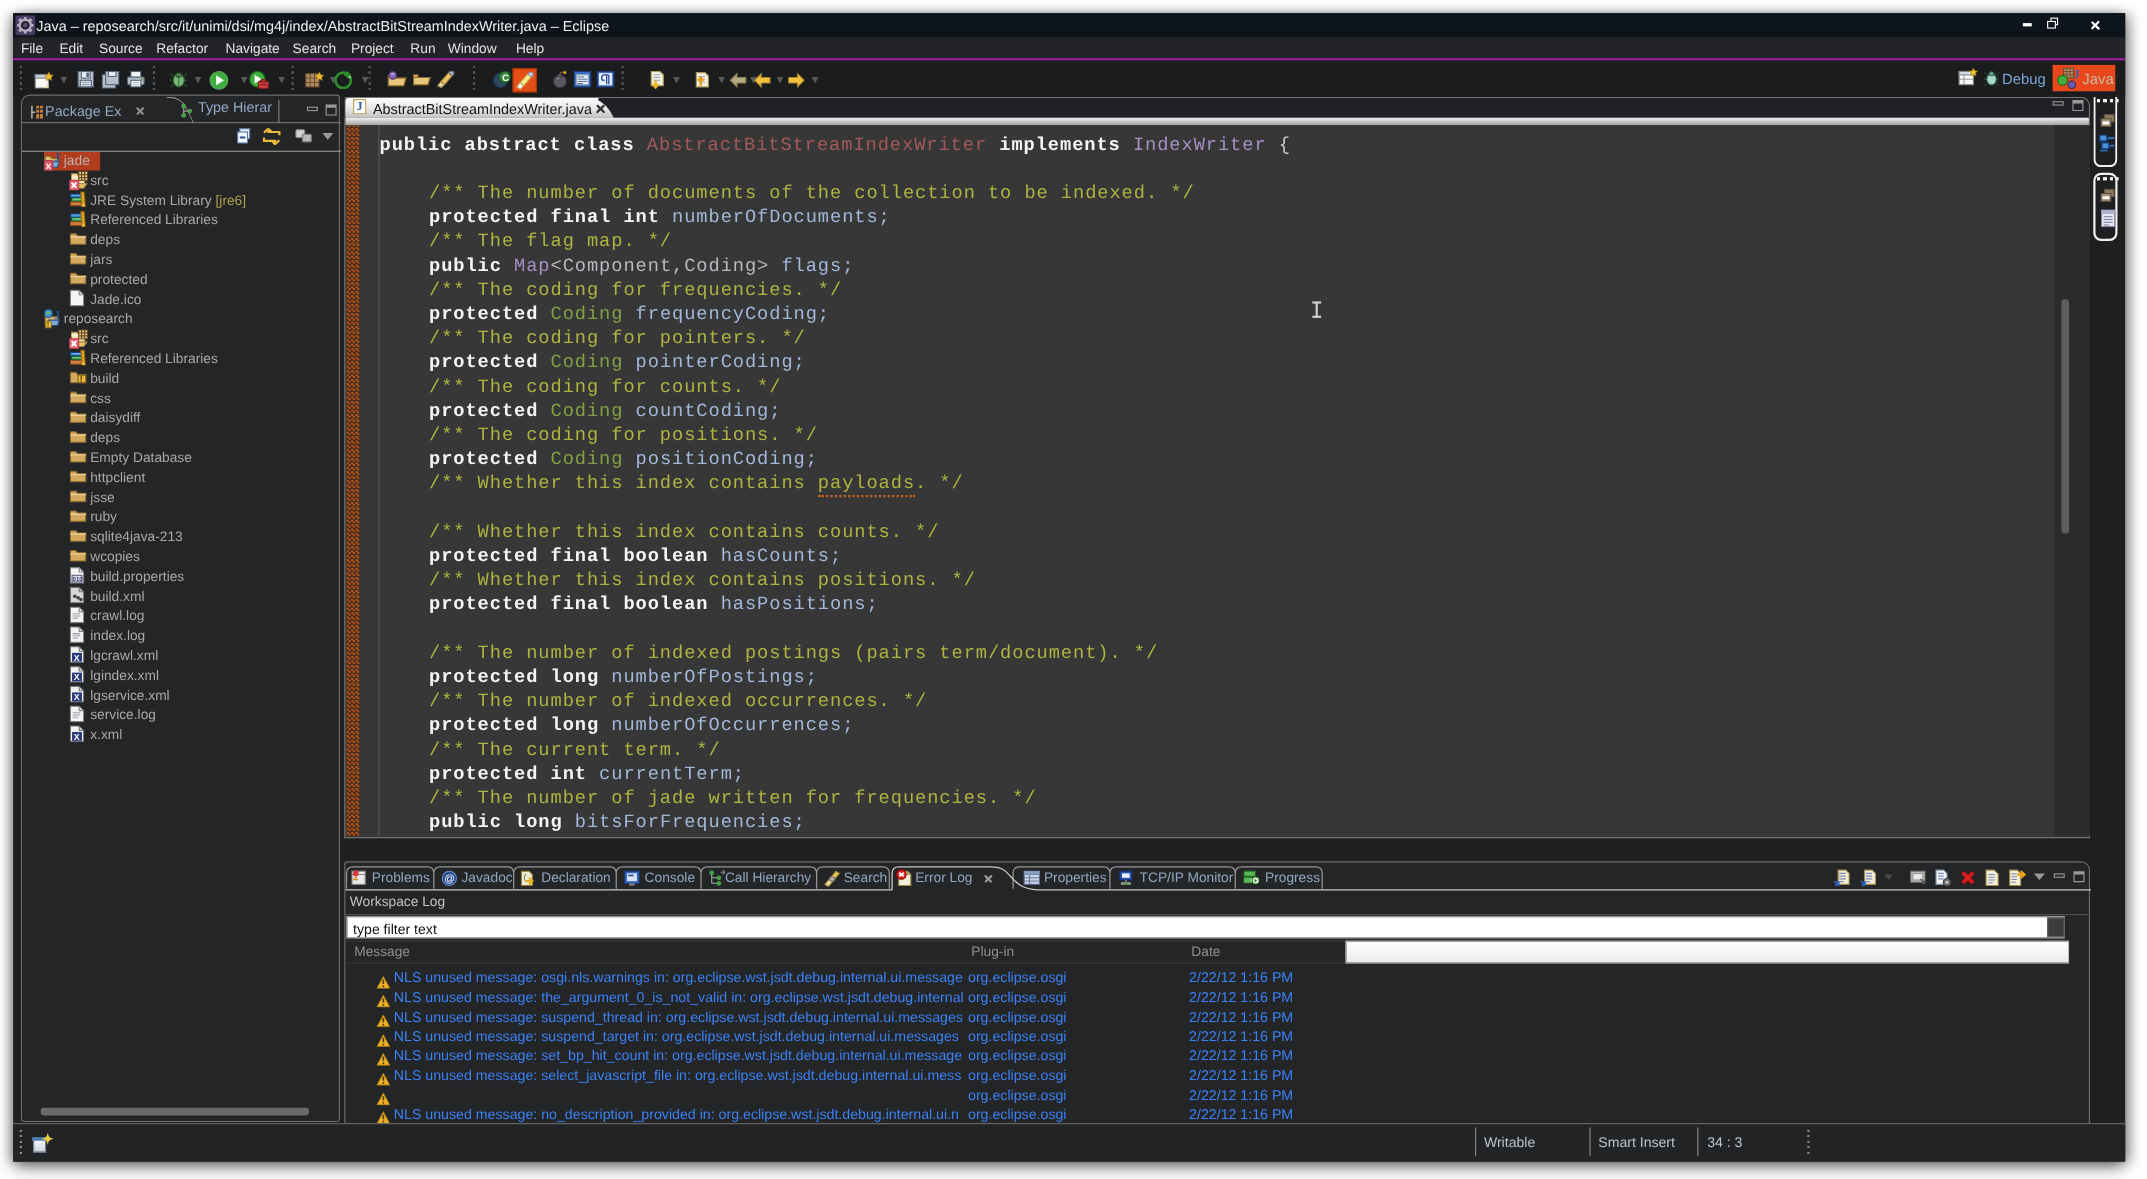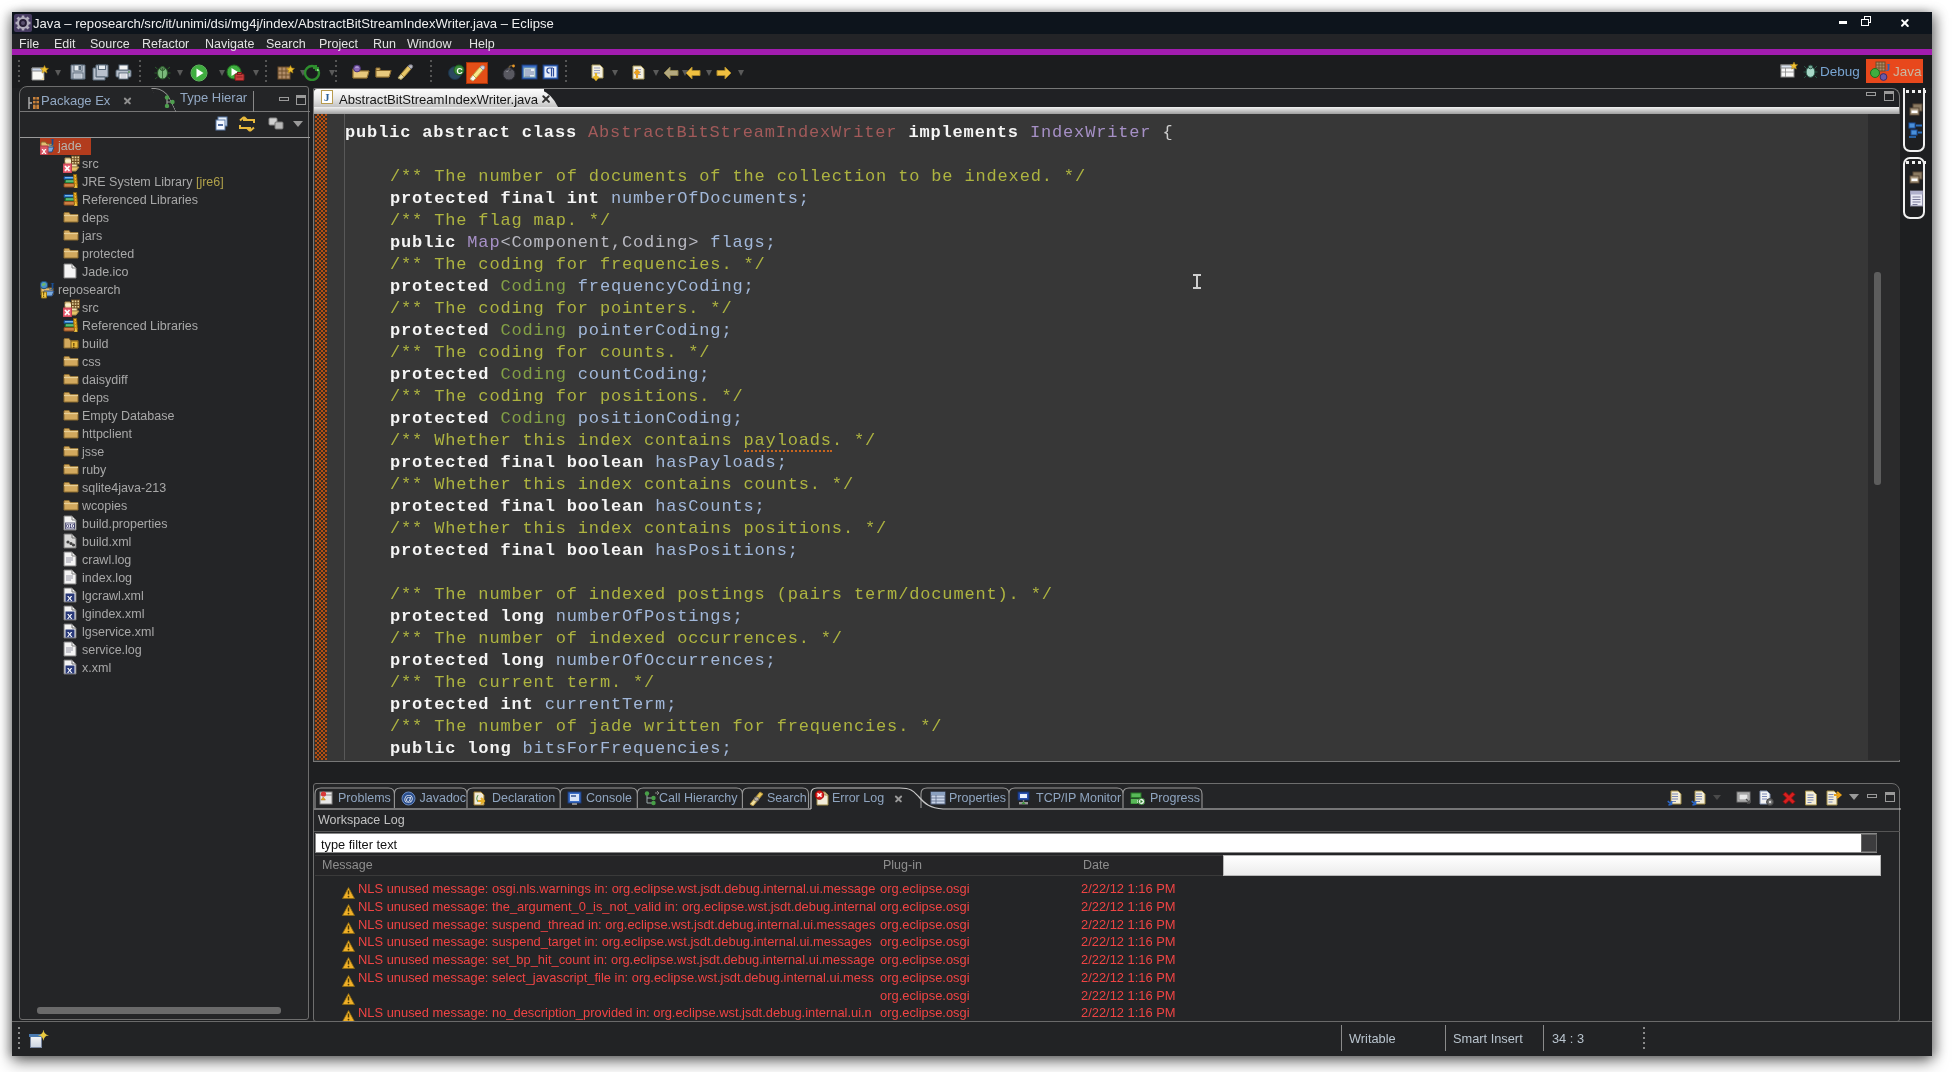--- a/index.html
+++ b/index.html
@@ -5,21 +5,21 @@
 html,body{margin:0;padding:0;width:1952px;height:1072px;background:#fff;overflow:hidden;}
 *{box-sizing:border-box;}
 body{font-family:"Liberation Sans",sans-serif;}
 .ab{position:absolute;}
 #win{position:absolute;left:12px;top:12px;width:1920px;height:1044px;background:#1e1f21;
 box-shadow:0 6px 14px rgba(0,0,0,.5),6px 0 10px rgba(0,0,0,.22),-4px 0 8px rgba(0,0,0,.18);}
 
 #titlebar{position:absolute;left:0;top:0;width:100%;height:22px;background:#0d141c;color:#e9e9e9;}
 #titletxt{position:absolute;left:21px;top:3.5px;font-size:13.1px;color:#efefef;}
 
-#menubar{position:absolute;left:0;top:22px;width:100%;height:21px;background:#232427;border-bottom:6px solid #a21caf;}
+#menubar{position:absolute;left:0;top:22px;width:100%;height:21px;background:#232427;border-bottom:2px solid #a21caf;}
 #menubar span{position:absolute;top:2.5px;font-size:12.5px;color:#e2e2e2;}
 
 #toolbar{position:absolute;left:0;top:43px;width:100%;height:33px;background:#1b1c1e;}
 .vsep{position:absolute;top:5px;width:2px;height:22px;background-image:repeating-linear-gradient(#555 0 2px,transparent 2px 5px);}
 .ticon{position:absolute;top:5px;width:22px;height:22px;}
 
 .panel{position:absolute;background:#242527;border:1px solid #6e6e6e;}
 .tabtxt{font-size:13px;color:#93a9c4;}
 
 .trow{position:absolute;height:18px;font-size:12.5px;color:#a8a8a8;white-space:nowrap;}
@@ -30,21 +30,21 @@
 .k{color:#f5f5f5;font-weight:bold;}
 .c{color:#aeb440;}
 .r{color:#a25a5a;}
 .p{color:#a690c6;}
 .g{color:#83a045;}
 .v{color:#a2b8da;}
 .w{color:#cccccc;}
 .btxt{position:absolute;top:7px;font-size:12.5px;color:#8fa5c0;white-space:nowrap;}
 .bicn{position:absolute;top:7px;width:15px;height:15px;}
 
-.erow{position:absolute;height:18px;font-size:12.9px;color:#ef4444;white-space:nowrap;overflow:hidden;}
+.erow{position:absolute;height:18px;font-size:12.9px;color:#3b82f6;white-space:nowrap;overflow:hidden;}
 .warnic{position:absolute;width:12px;height:11px;}
 .warnic svg{display:block;}
 
 #status{position:absolute;left:0;top:1009px;width:100%;height:35px;background:#222325;border-top:1px solid #6a6a6a;}
 .sbsep{position:absolute;top:3px;width:1px;height:26px;background:#8a8a8a;}
 .sbtxt{position:absolute;top:9px;font-size:12.8px;color:#b9c4ce;}
 .xb{position:absolute;border-radius:1px;}
 .dotv{background-image:repeating-linear-gradient(#8a8a8a 0 2px,transparent 2px 5px);}
 </style>
 </head>
@@ -555,21 +555,20 @@
 <div class="cl" style="left:34px;top:110px;padding-left:45px;"><span class="k">public </span><span class="p">Map</span><span style="color:#b9b9c2;">&lt;Component,Coding&gt;</span> <span class="v">flags;</span></div>
 <div class="cl" style="left:34px;top:132px;padding-left:45px;"><span class="c">/** The coding for frequencies. */</span></div>
 <div class="cl" style="left:34px;top:154px;padding-left:45px;"><span class="k">protected </span><span class="g">Coding</span> <span class="v">frequencyCoding;</span></div>
 <div class="cl" style="left:34px;top:176px;padding-left:45px;"><span class="c">/** The coding for pointers. */</span></div>
 <div class="cl" style="left:34px;top:198px;padding-left:45px;"><span class="k">protected </span><span class="g">Coding</span> <span class="v">pointerCoding;</span></div>
 <div class="cl" style="left:34px;top:220px;padding-left:45px;"><span class="c">/** The coding for counts. */</span></div>
 <div class="cl" style="left:34px;top:242px;padding-left:45px;"><span class="k">protected </span><span class="g">Coding</span> <span class="v">countCoding;</span></div>
 <div class="cl" style="left:34px;top:264px;padding-left:45px;"><span class="c">/** The coding for positions. */</span></div>
 <div class="cl" style="left:34px;top:286px;padding-left:45px;"><span class="k">protected </span><span class="g">Coding</span> <span class="v">positionCoding;</span></div>
 <div class="cl" style="left:34px;top:308px;padding-left:45px;"><span class="c">/** Whether this index contains <span style="border-bottom:2px dotted #c8651f;">payloads</span>. */</span></div>
-<div class="cl" style="left:34px;top:330px;padding-left:45px;"><span class="k">protected final boolean </span><span class="v">hasPayloads;</span></div>
 <div class="cl" style="left:34px;top:352px;padding-left:45px;"><span class="c">/** Whether this index contains counts. */</span></div>
 <div class="cl" style="left:34px;top:374px;padding-left:45px;"><span class="k">protected final boolean </span><span class="v">hasCounts;</span></div>
 <div class="cl" style="left:34px;top:396px;padding-left:45px;"><span class="c">/** Whether this index contains positions. */</span></div>
 <div class="cl" style="left:34px;top:418px;padding-left:45px;"><span class="k">protected final boolean </span><span class="v">hasPositions;</span></div>
 <div class="cl" style="left:34px;top:462px;padding-left:45px;"><span class="c">/** The number of indexed postings (pairs term/document). */</span></div>
 <div class="cl" style="left:34px;top:484px;padding-left:45px;"><span class="k">protected long </span><span class="v">numberOfPostings;</span></div>
 <div class="cl" style="left:34px;top:506px;padding-left:45px;"><span class="c">/** The number of indexed occurrences. */</span></div>
 <div class="cl" style="left:34px;top:528px;padding-left:45px;"><span class="k">protected long </span><span class="v">numberOfOccurrences;</span></div>
 <div class="cl" style="left:34px;top:550px;padding-left:45px;"><span class="c">/** The current term. */</span></div>
 <div class="cl" style="left:34px;top:572px;padding-left:45px;"><span class="k">protected int </span><span class="v">currentTerm;</span></div>

